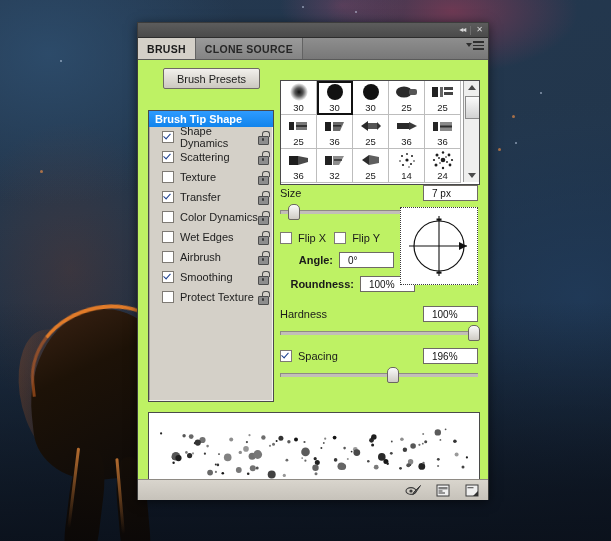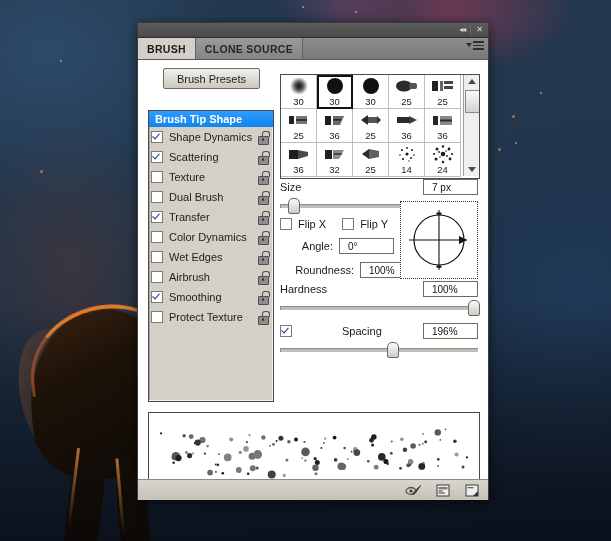--- a/index.html
+++ b/index.html
@@ -121,21 +121,21 @@
   .tab.inactive { background: linear-gradient(180deg,#9a9a9a,#848484); color:#262626; }
   .tabfill { flex:1; }
   .panel-menu {
     position:absolute; right:4px; top:3px;
     display:flex; align-items:center; gap:1px; cursor:pointer;
   }
   .pm-tri { width:0;height:0;border-left:3px solid transparent;border-right:3px solid transparent;border-top:4px solid #2e2e2e; }
   .pm-lines { display:flex;flex-direction:column;gap:2px; }
   .pm-lines i { display:block;width:11px;height:1.5px;background:#2e2e2e; }
 
-  .body { position: relative; height: 440px; background:#ffffff; }
+  .body { position: relative; height: 440px; background:#bef264; }
 
   
   .presets-btn {
     position:absolute; left:25px; top:8px;
     width: 95px; height: 19px;
     background: linear-gradient(180deg,#f2f0ec,#ccc8c0);
     border: 1px solid #6e6a64;
     border-radius: 2px;
     font-size: 11px; color:#1b1b1b;
     display:flex;align-items:center;justify-content:center;
@@ -151,21 +151,21 @@
     box-shadow: inset -1px -1px 0 #f2f0ec, inset 1px 1px 0 #a9a5a0;
   }
   .opt-head {
     background: #1f8ef1;
     background: linear-gradient(180deg,#2e9bff,#1184ec);
     color:#fff; font-weight:bold; font-size:11px;
     padding: 2px 6px; cursor:pointer;
   }
   .opt-row {
     display:flex; align-items:center;
-    height: 20px; padding: 0 4px 0 2px;
+    height: 20px; padding: 0 4px 0 13px;
     cursor:pointer;
   }
   .opt-row.sep { border-top: 1px solid #9a968f; }
   .cbx {
     width: 10px; height: 10px; flex: 0 0 10px;
     background: #fff;
     border: 1px solid #7e7a74;
     margin-right: 6px;
     position: relative;
   }
@@ -186,21 +186,21 @@
   .lock .bodyb {
     position:absolute; left:0; top:4.5px; width:9px; height:7px;
     background:#8d8d8d; border:1px solid #4d4d4d; border-radius:1px;
   }
   .lock .bodyb::after{
     content:""; position:absolute; left:3.2px; top:1.6px;
     width:2px;height:3px;background:#3a3a3a;border-radius:1px;
   }
 
   
-  .right { position:absolute; left:142px; top:14px; width:198px; }
+  .right { position:absolute; left:142px; top:20px; width:198px; }
 
   
   .gridwrap {
     position:relative;
     width: 198px; height: 103px;
     background: #fff;
     border:1px solid #4a4a4a;
     overflow:hidden;
   }
   .grid { position:absolute; left:0; top:0; width:182px; }
@@ -244,25 +244,25 @@
     background:#c2beb7; border-top:1px solid #8e8a84; border-left:1px solid #8e8a84;
   }
   .sthumb {
     position:absolute; top:0; width:10px; height:14px;
     background: linear-gradient(180deg,#fafafa,#cfcbc4);
     border:1px solid #6b6760;
     border-radius: 5px 5px 2px 2px;
     cursor:pointer;
   }
 
-  .flips { display:flex; align-items:center; margin-top:6px; gap:8px; }
+  .flips { display:flex; align-items:center; margin-top:14px; gap:0; }
   .flipitem { display:flex; align-items:center; margin-right:8px; cursor:pointer; }
 
   .field-row { display:flex; align-items:center; justify-content:flex-end; margin-top:8px; gap:6px; }
-  .field-row .lbl { text-align:left; }
+  .field-row .lbl { text-align:left;font-weight:bold; }
 
   
   .anglebox {
     position:absolute; right:0; top:127px;
     width: 78px; height: 78px;
     background:#fff;
     border: 1px dotted #3a3a3a;
     box-sizing:border-box;
   }
 
@@ -358,28 +358,20 @@
           </div>
           <div class="opt-row">
             <span class="cbx"></span>
             <span class="opt-lbl">Texture</span>
             <span class="lock">
               <span class="shackle"></span>
               <span class="bodyb"></span>
             </span>
           </div>
           <div class="opt-row">
-            <span class="cbx"></span>
-            <span class="opt-lbl">Dual Brush</span>
-            <span class="lock">
-              <span class="shackle"></span>
-              <span class="bodyb"></span>
-            </span>
-          </div>
-          <div class="opt-row">
             <span class="cbx on"></span>
             <span class="opt-lbl">Transfer</span>
             <span class="lock">
               <span class="shackle"></span>
               <span class="bodyb"></span>
             </span>
           </div>
           <div class="opt-row">
             <span class="cbx"></span>
             <span class="opt-lbl">Color Dynamics</span>
@@ -636,31 +628,31 @@
       <div class="field-row" style="width:114px;">
         <span class="lbl">Angle:</span>
         <span class="numbox">0°</span>
       </div>
 
       <div class="field-row" style="width:135px;">
         <span class="lbl">Roundness:</span>
         <span class="numbox">100%</span>
       </div>
 
-      <div class="lblrow" style="margin-top:3px;">
+      <div class="lblrow" style="margin-top:14px;">
         <span class="lbl">Hardness</span>
         <span class="numbox">100%</span>
       </div>
       <div class="slider">
         <div class="strack"></div>
         <div class="sthumb" id="hard-thumb" style="left: 188px;"></div>
       </div>
 
       <div class="lblrow" style="margin-top:9px;">
-        <span style="display:flex;align-items:flex-start;gap:44px;">
+        <span style="display:flex;align-items:flex-start;">
           <span class="cbx on" id="cbx-spacing"></span>
           <span class="lbl">Spacing</span>
         </span>
         <span class="numbox">196%</span>
       </div>
       <div class="slider">
         <div class="strack"></div>
         <div class="sthumb" id="space-thumb" style="left: 107px;"></div>
       </div>
 

